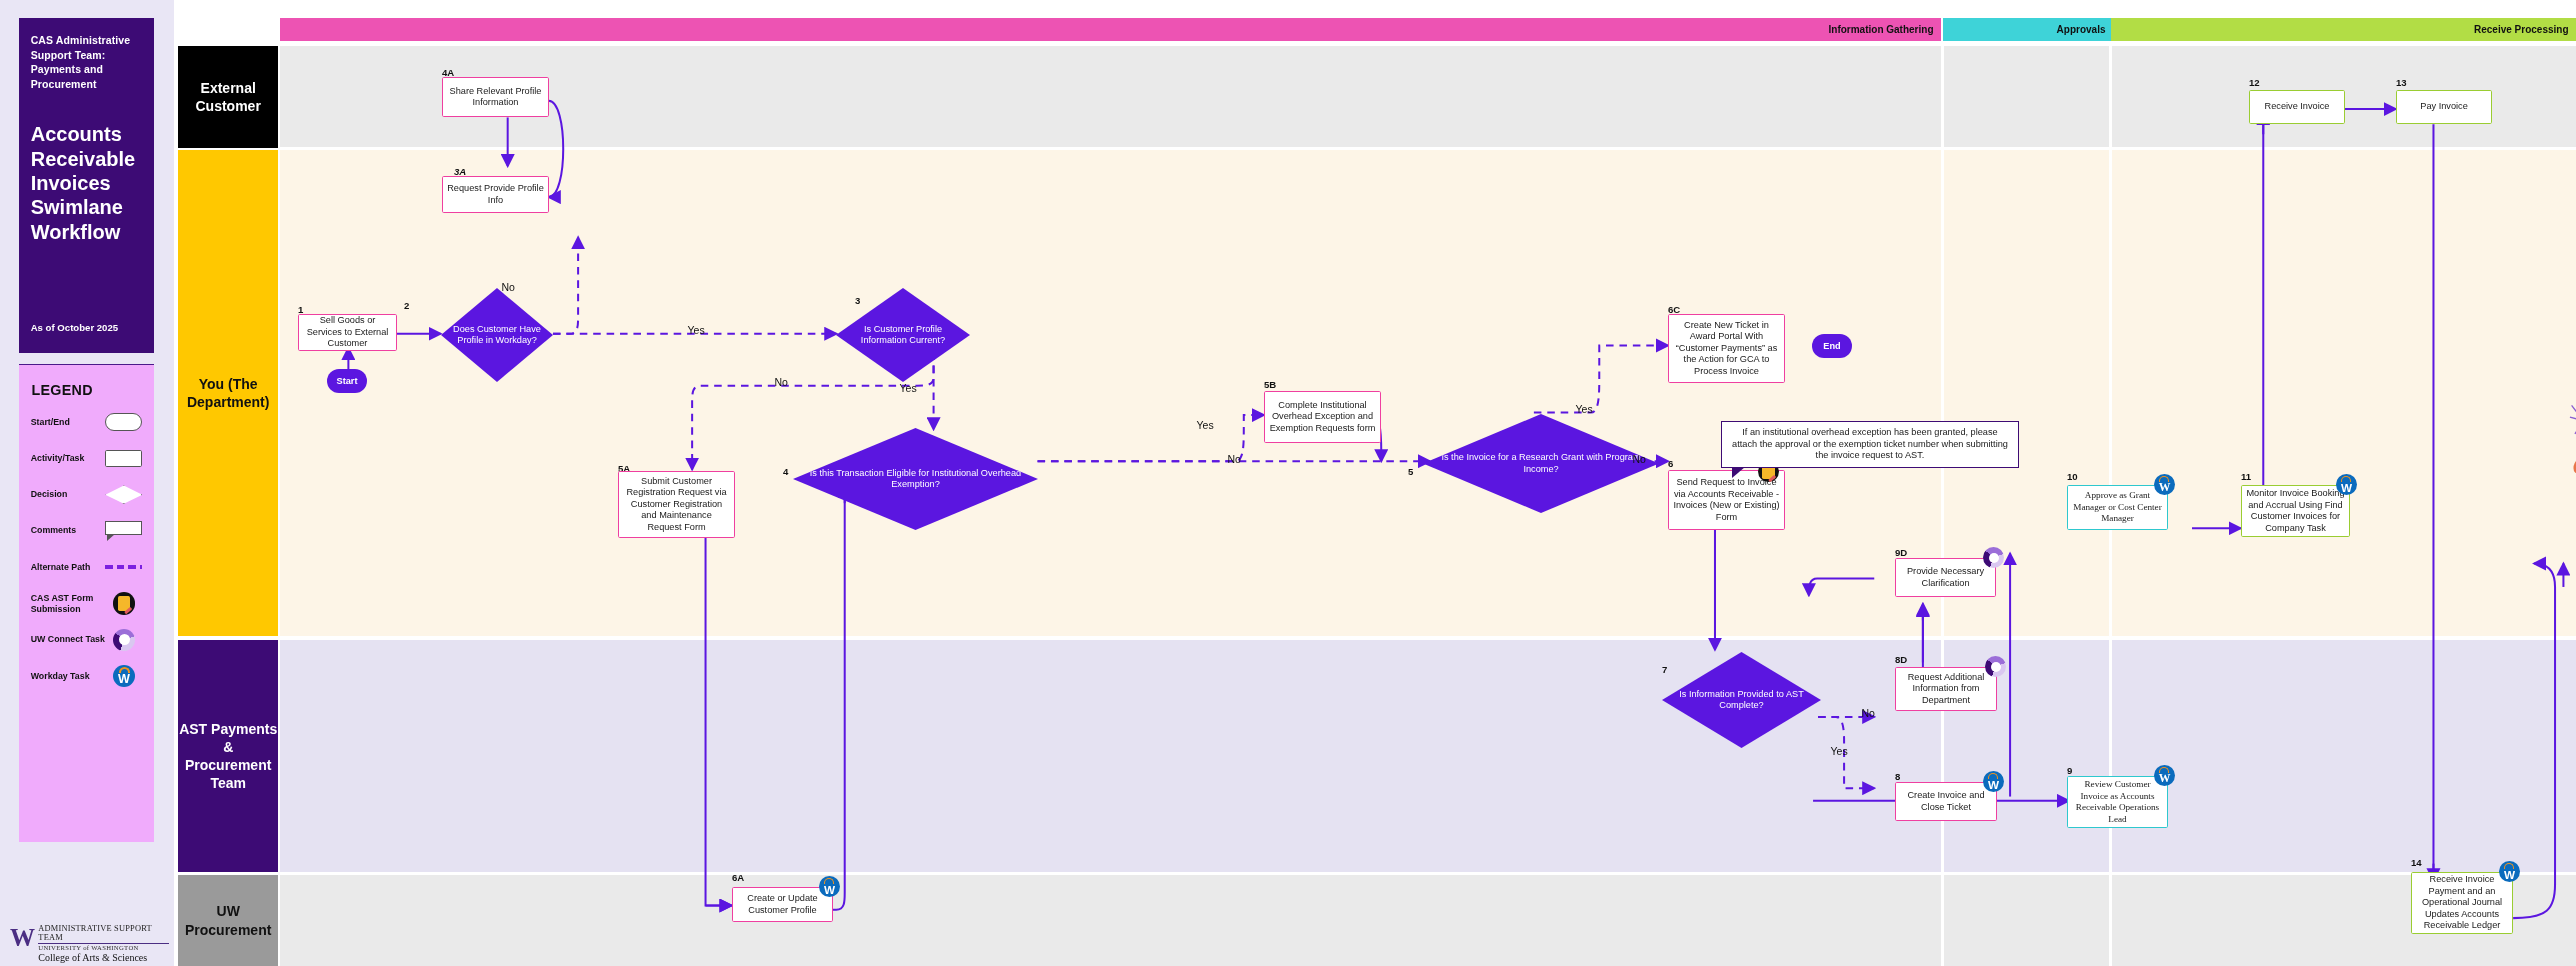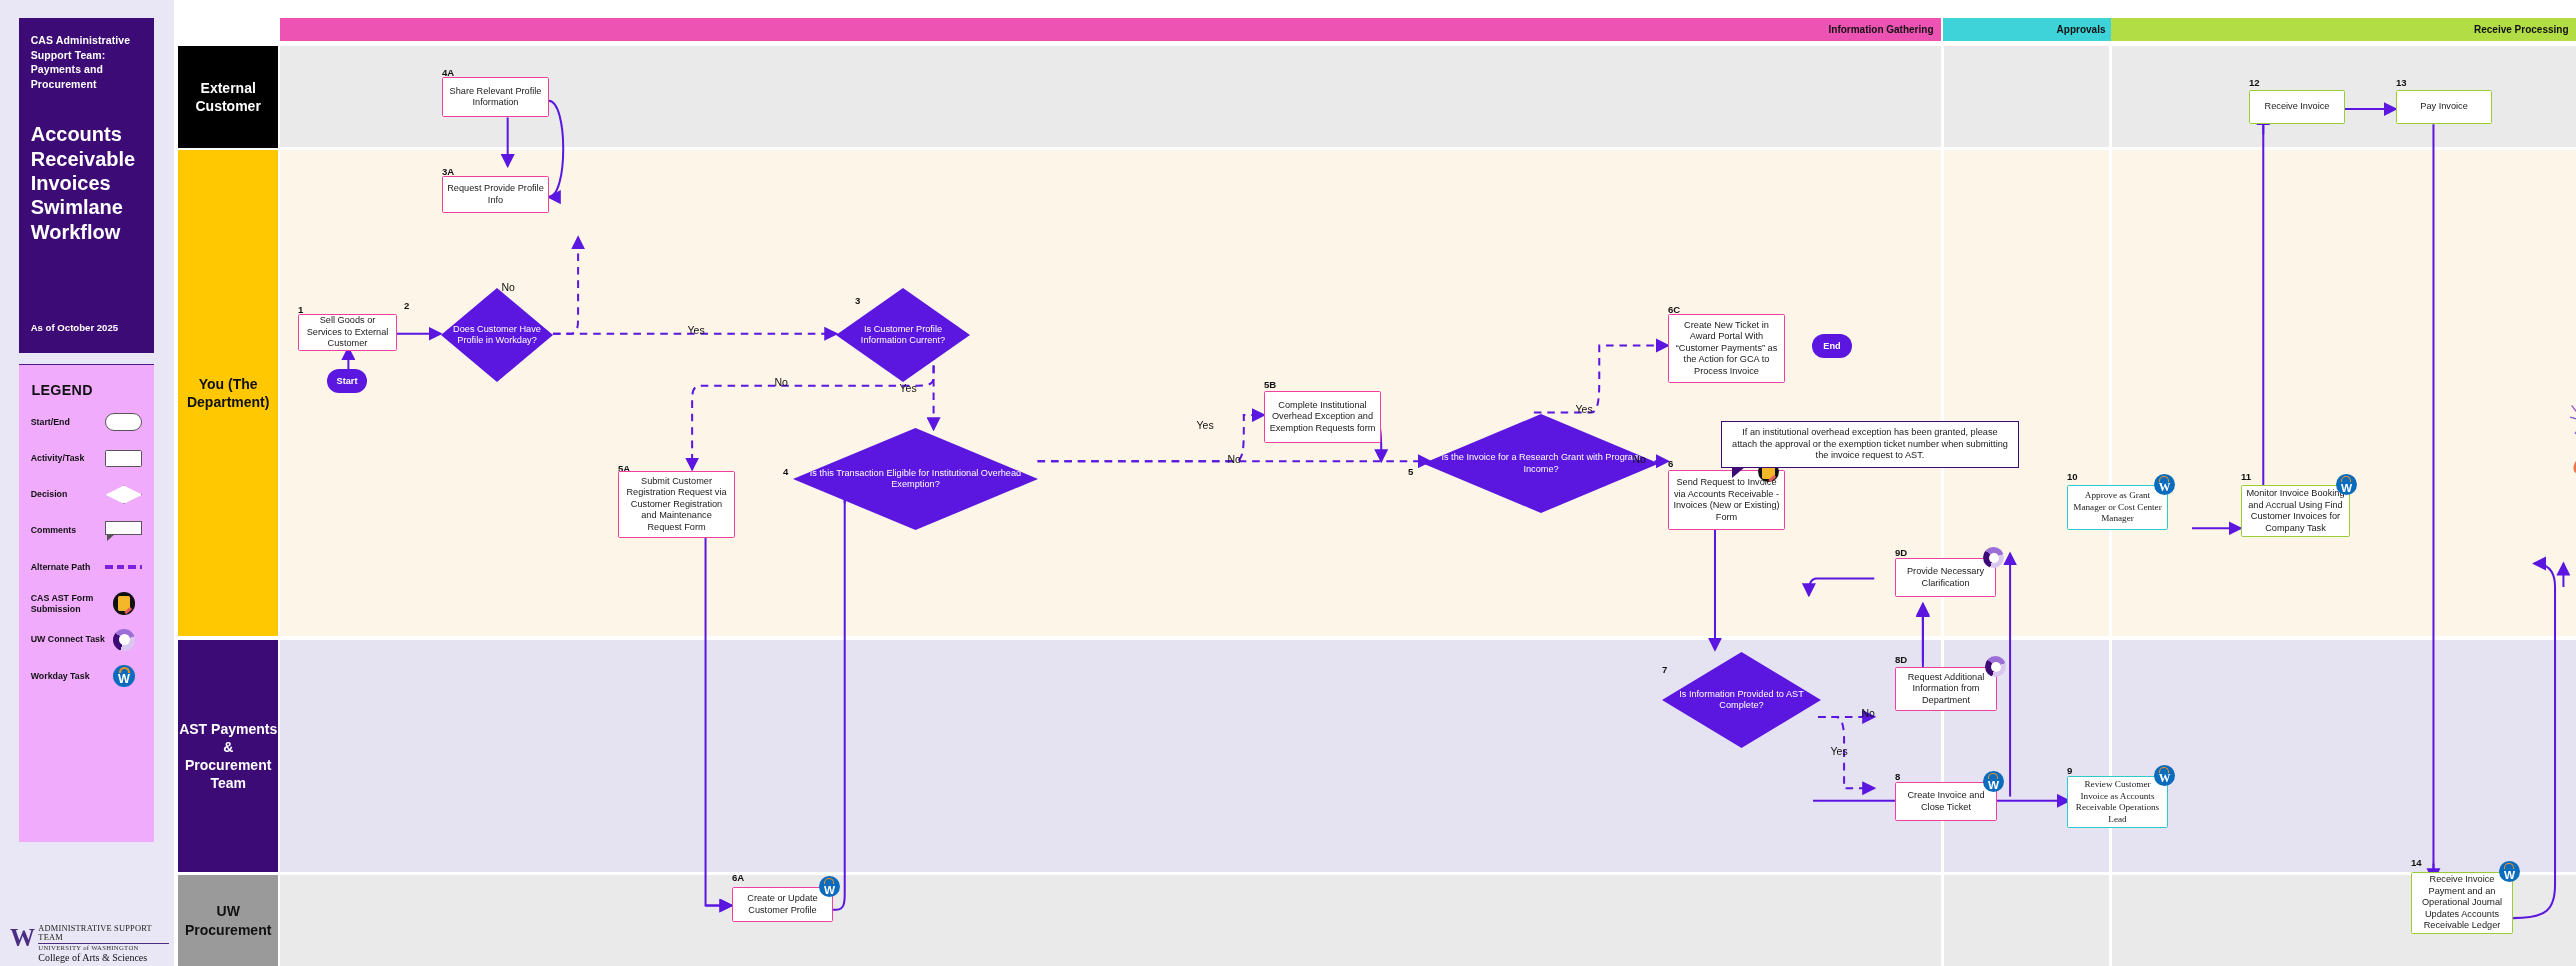--- a/index.html
+++ b/index.html
@@ -309,21 +309,21 @@
 
         <path d="M2990,640 L2990,612"></path>
 
         <path d="M2950,760 L2950,660"></path>
       </g>
     </svg>
 
     <div class="num" style="left:268px; top:67px;">4A</div>
     <div class="node pink" style="left:268px; top:77px; width:107px; height:40px;">Share Relevant Profile Information</div>
 
-    <div class="num" style="left:268px; top:166px;">3A</div>
+    <div class="num" style="left:280px; top:166px;font-style:italic;">3A</div>
     <div class="node pink" style="left:268px; top:176px; width:107px; height:37px;">Request Provide Profile Info</div>
 
     <div class="num" style="left:124px; top:304px;">1</div>
     <div class="node pink" style="left:124px; top:314px; width:99px; height:37px;">Sell Goods or Services to External Customer</div>
 
     <div class="terminator" style="left:153px; top:369px; width:40px; height:23.5px;">Start</div>
 
     <div class="num" style="left:230px; top:300px;">2</div>
     <div class="diamond" style="left:267px; top:288px; width:112px; height:94px;">
       <span>Does Customer Have Profile in Workday?</span>

